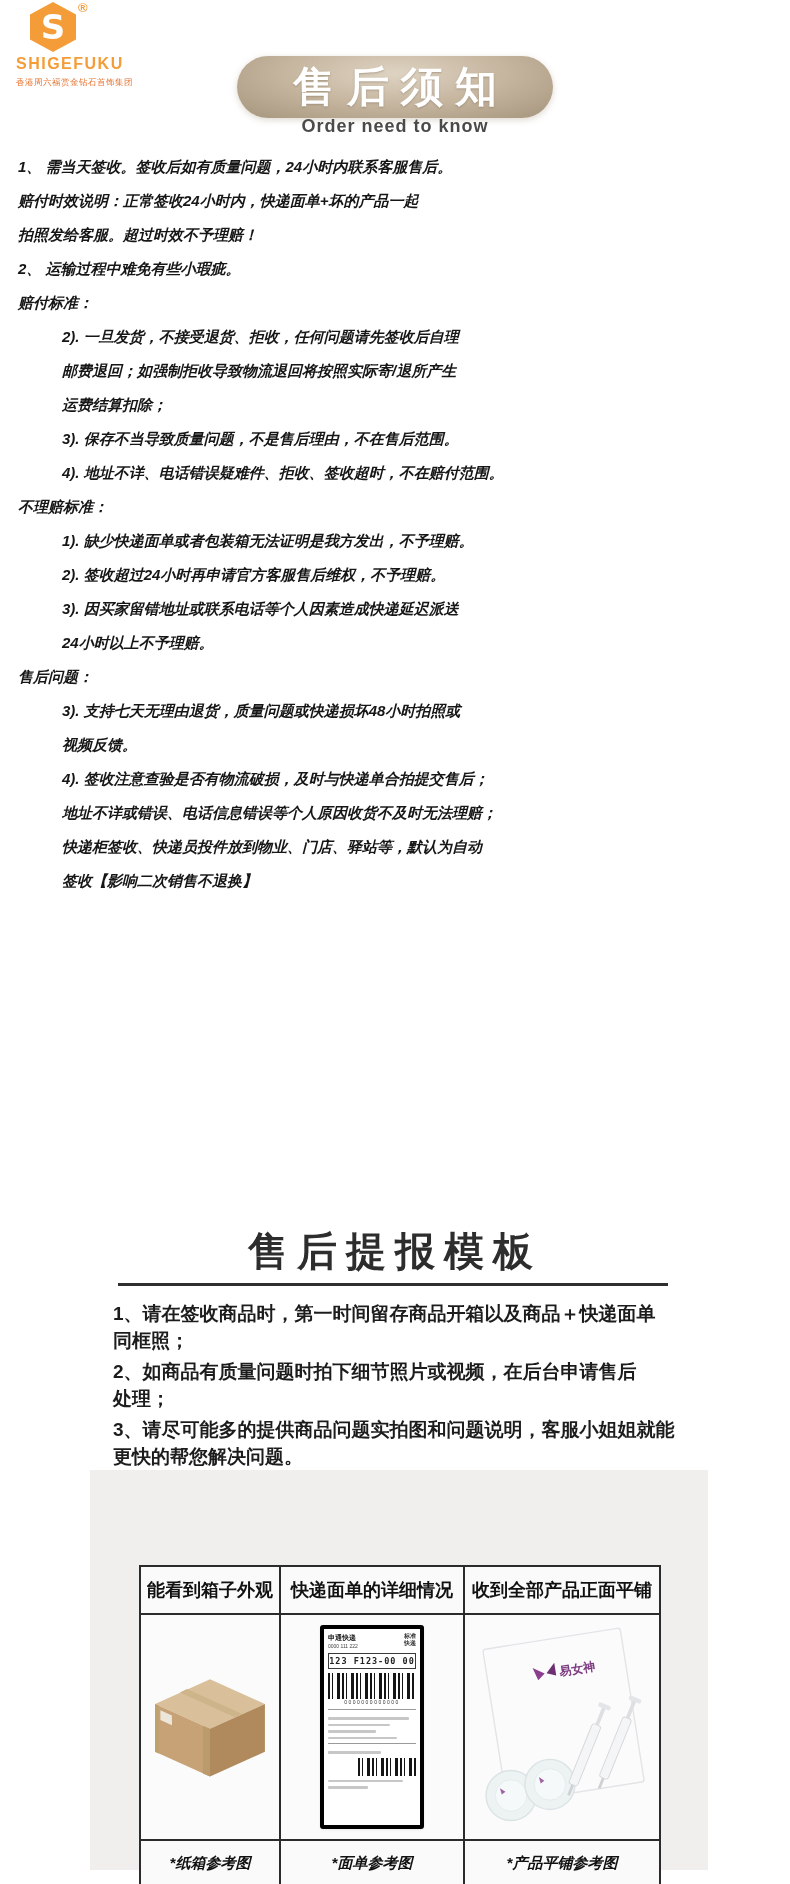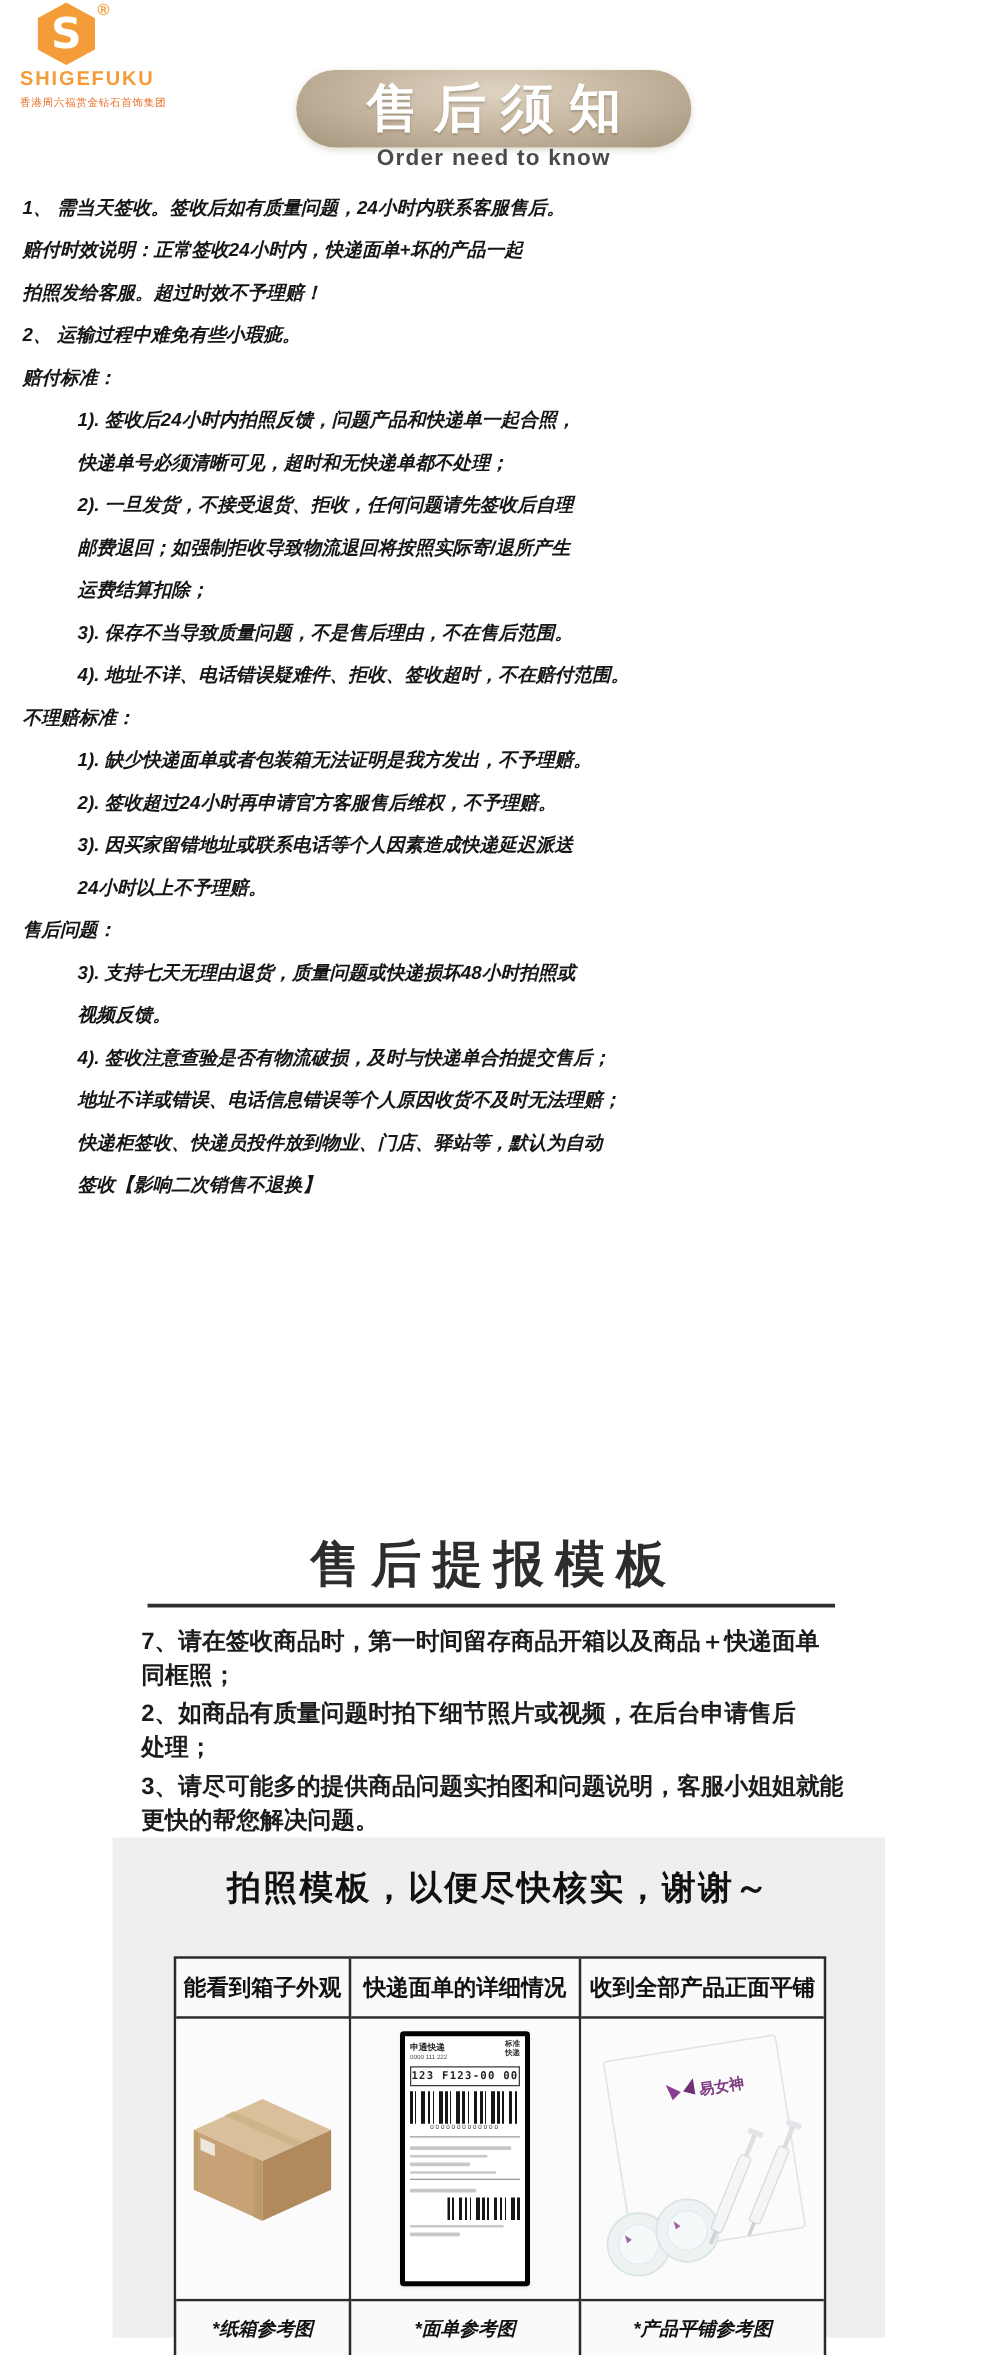--- a/index.html
+++ b/index.html
@@ -96,22 +96,20 @@
     <span class="pill-text">售后须知</span>
   </div>
   <div class="subtitle">Order need to know</div>
 
   <div class="notice">
     <div class="block">1、 需当天签收。签收后如有质量问题，24小时内联系客服售后。
 赔付时效说明：正常签收24小时内，快递面单+坏的产品一起
 拍照发给客服。超过时效不予理赔！</div>
     <div class="block">2、 运输过程中难免有些小瑕疵。
 赔付标准：</div>
-    <div class="block ind">1). 签收后24小时内拍照反馈，问题产品和快递单一起合照，
-快递单号必须清晰可见，超时和无快递单都不处理；</div>
     <div class="block ind">2). 一旦发货，不接受退货、拒收，任何问题请先签收后自理
 邮费退回；如强制拒收导致物流退回将按照实际寄/退所产生
 运费结算扣除；</div>
     <div class="block ind">3). 保存不当导致质量问题，不是售后理由，不在售后范围。</div>
     <div class="block ind">4). 地址不详、电话错误疑难件、拒收、签收超时，不在赔付范围。</div>
     <div class="block">不理赔标准：</div>
     <div class="block ind">1). 缺少快递面单或者包装箱无法证明是我方发出，不予理赔。</div>
     <div class="block ind">2). 签收超过24小时再申请官方客服售后维权，不予理赔。</div>
     <div class="block ind">3). 因买家留错地址或联系电话等个人因素造成快递延迟派送
 24小时以上不予理赔。</div>
@@ -120,30 +118,29 @@
 视频反馈。</div>
     <div class="block ind">4). 签收注意查验是否有物流破损，及时与快递单合拍提交售后；
 地址不详或错误、电话信息错误等个人原因收货不及时无法理赔；
 快递柜签收、快递员投件放到物业、门店、驿站等，默认为自动
 签收【影响二次销售不退换】</div>
   </div>
 
   <div class="tpl-title">售后提报模板</div>
   <div class="tpl-rule"></div>
   <div class="tpl-notes">
-    <div class="tpl-note">7、请在签收商品时，第一时间留存商品开箱以及商品＋快递面单
+    <div class="tpl-note">1、请在签收商品时，第一时间留存商品开箱以及商品＋快递面单
 同框照；</div>
     <div class="tpl-note">2、如商品有质量问题时拍下细节照片或视频，在后台申请售后
 处理；</div>
     <div class="tpl-note">3、请尽可能多的提供商品问题实拍图和问题说明，客服小姐姐就能
 更快的帮您解决问题。</div>
   </div>
 
   <div class="panel">
-    <div class="panel-title">拍照模板，以便尽快核实，谢谢～</div>
 
     <div class="ptable">
 
       <div class="pc">
         <span class="phead">能看到箱子外观</span>
       </div>
       <div class="pc">
         <span class="phead">快递面单的详细情况</span>
       </div>
       <div class="pc last-col">

